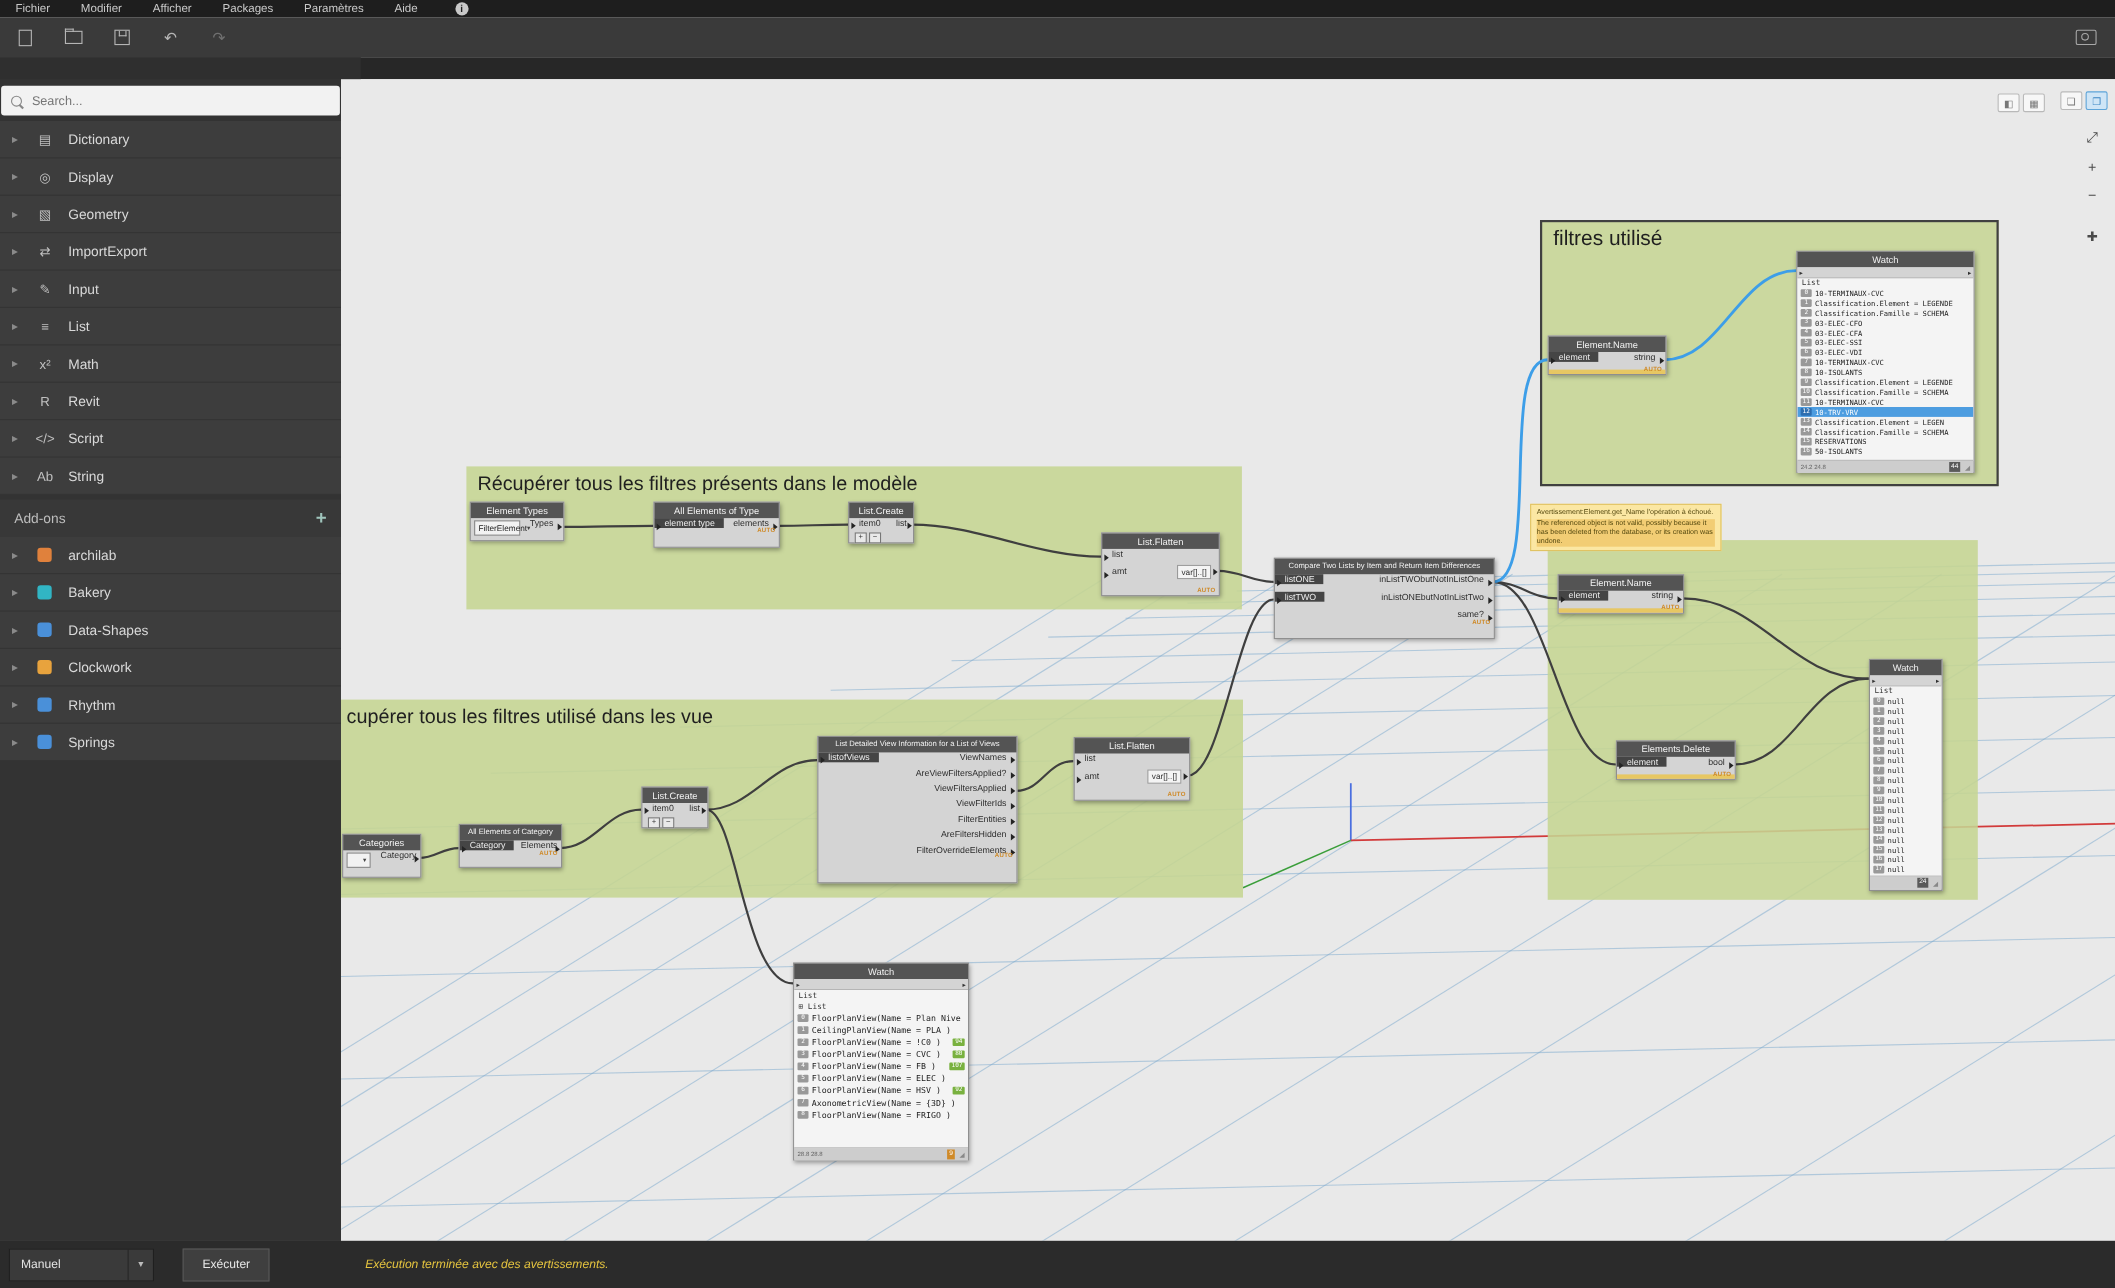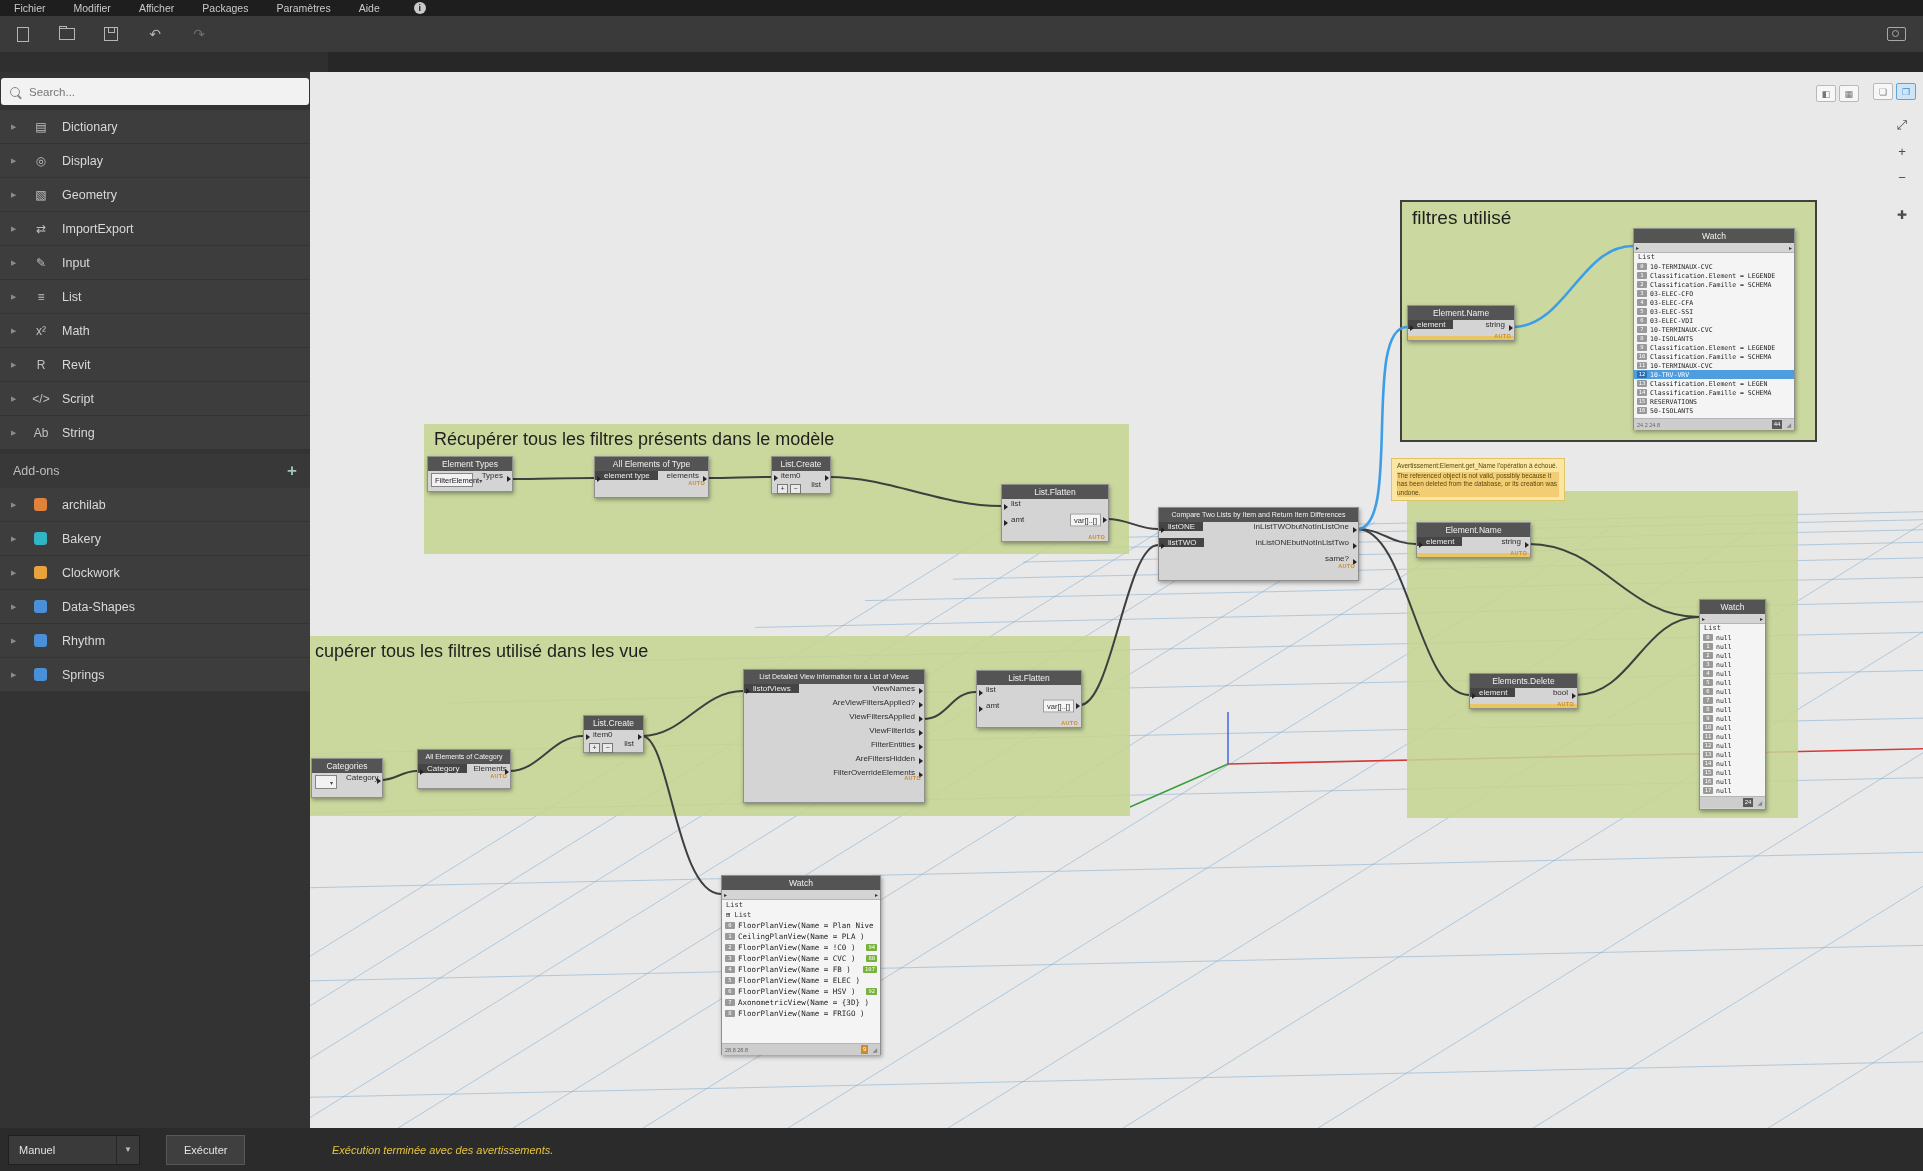--- a/index.html
+++ b/index.html
@@ -50,21 +50,21 @@
   .wire.sel{stroke:#3d9ee8;stroke-width:2.6;}
   .group{position:absolute;z-index:1;padding:5px 10px;color:#1f1f1f;}
   .group.small-title{font-size:18px;}
   .group.g2{border:2px solid #404040;font-size:19px;}
   
   .node{position:absolute;background:#d4d4d4;border:1px solid #8f8f8f;box-shadow:1px 2px 4px rgba(0,0,0,0.35);z-index:3;}
   .nh{height:14px;line-height:14px;background:#545454;color:#f2f2f2;font-size:8.5px;text-align:center;padding:0 3px;white-space:nowrap;overflow:hidden;}
   .nh.tiny{font-size:7px;}
   .nb{position:relative;}
   .prow{position:relative;display:flex;align-items:flex-start;height:16px;}
-  .prow.h14{height:14px;flex-direction:column;}
+  .prow.h14{height:14px;}
   .pin{background:#454545;color:#ededed;font-size:8px;display:flex;align-items:center;padding:0 8px 0 9px;white-space:nowrap;}
   .pin.light{background:transparent;color:#2e2e2e;}
   .pout{margin-left:auto;display:flex;align-items:center;font-size:8px;color:#2e2e2e;padding:0 9px 0 6px;white-space:nowrap;}
   .pc{position:absolute;width:0;height:0;border-top:3px solid transparent;border-bottom:3px solid transparent;border-left:4px solid #242424;top:50%;transform:translateY(-50%);}
   .pc-l{left:2px;} .pc-r{right:1px;}
   .auto{position:absolute;right:3px;bottom:1px;font-size:5.5px;color:#cf8a28;font-weight:bold;letter-spacing:.3px;z-index:2;}
   .warnstrip{height:4px;background:#e7c763;}
   .outchip{position:absolute;right:7px;top:50%;transform:translateY(-50%);background:#f4f4f4;border:1px solid #9a9a9a;font-size:7.5px;padding:1px 3px;color:#333;}
   .dd{flex:1;margin:2px 3px;background:#f2f2f2;border:1px solid #858585;font-size:7.5px;color:#222;display:flex;align-items:center;padding:0 3px;height:12px;min-width:14px;}
   .dd .dda{margin-left:auto;font-size:6px;color:#444;}
@@ -221,27 +221,27 @@
           <span class="addon-chip" style="background: rgb(224, 129, 60);"></span>
           <span class="sb-label">archilab</span>
         </div>
         <div class="sb-item">
           <span class="sb-arrow">▶</span>
           <span class="addon-chip" style="background: rgb(49, 181, 196);"></span>
           <span class="sb-label">Bakery</span>
         </div>
         <div class="sb-item">
           <span class="sb-arrow">▶</span>
+          <span class="addon-chip" style="background: rgb(74, 144, 217);"></span>
+          <span class="sb-label">Data-Shapes</span>
+        </div>
+        <div class="sb-item">
+          <span class="sb-arrow">▶</span>
           <span class="addon-chip" style="background: rgb(232, 163, 61);"></span>
           <span class="sb-label">Clockwork</span>
-        </div>
-        <div class="sb-item">
-          <span class="sb-arrow">▶</span>
-          <span class="addon-chip" style="background: rgb(74, 144, 217);"></span>
-          <span class="sb-label">Data-Shapes</span>
         </div>
         <div class="sb-item">
           <span class="sb-arrow">▶</span>
           <span class="addon-chip" style="background: rgb(74, 144, 217);"></span>
           <span class="sb-label">Rhythm</span>
         </div>
         <div class="sb-item">
           <span class="sb-arrow">▶</span>
           <span class="addon-chip" style="background: rgb(74, 144, 217);"></span>
           <span class="sb-label">Springs</span>

